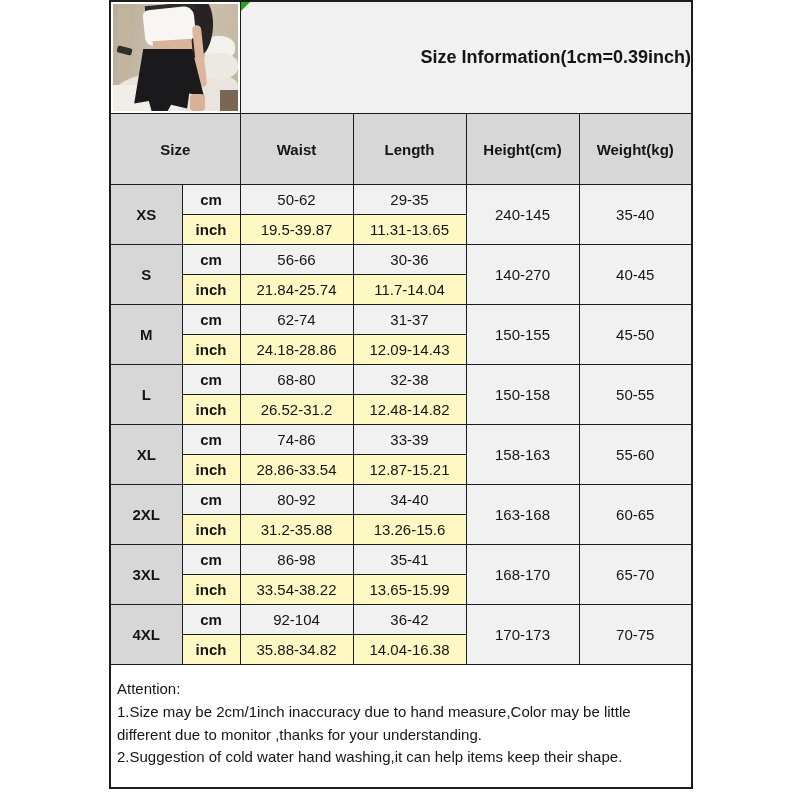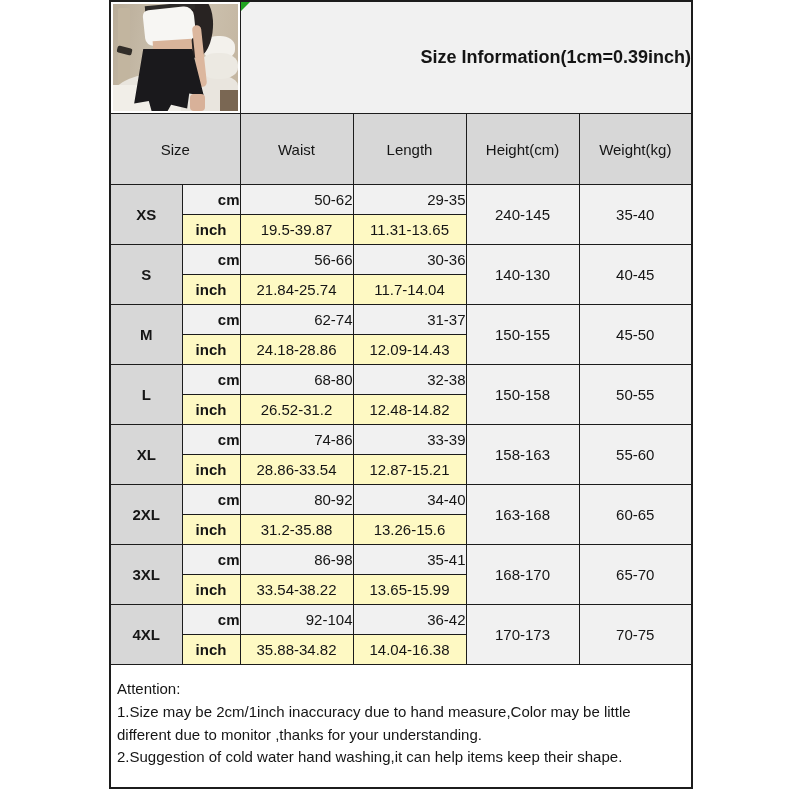--- a/index.html
+++ b/index.html
@@ -8,27 +8,27 @@
   }
   *{box-sizing:border-box;}
   html,body{margin:0;padding:0;background:#ffffff;width:800px;height:800px;
     font-family:"Liberation Sans",sans-serif;color:var(--text);}
   .sheet{width:582px;margin:0 auto;}
   table{width:582px;table-layout:fixed;border-collapse:collapse;
     border:2px solid var(--border);}
   td,th{border:1.5px solid var(--border);text-align:center;vertical-align:middle;
     padding:0;overflow:hidden;}
   .top-row td{height:111px;}
-  .head-row th{height:71px;background:var(--header_gray);font-size:15px;font-weight:normal;}
+  .head-row th{height:71px;background:var(--header_gray);font-size:15px;font-weight:bold;}
   .sub td{height:30px;font-size:15px;}
   .title-cell{background:var(--band_gray);position:relative;font-weight:bold;font-size:18px;text-align:right;}
   .photo-cell{background:#ffffff;padding:2px;}
   .size-name{background:var(--header_gray);font-weight:bold;font-size:15px;}
   .unit{font-weight:bold;font-size:14px;}
-  .cmbg{background:var(--band_gray);text-align:right;}
+  .cmbg{background:var(--band_gray);}
   .inchbg{background:#fef9c3;margin-top:30px;}
   .merged{background:var(--band_gray);font-size:15px;}
   .attention-row td{height:123px;vertical-align:top;text-align:left;background:#ffffff;
     padding:13px 8px 0 6px;font-size:15px;line-height:1.52;}
   .corner-triangle{position:absolute;top:0;left:0;width:0;height:0;
     border-top:9px solid var(--marker_green);border-right:9px solid transparent;}
   
   .photo{position:relative;width:100%;height:107px;overflow:hidden;
     background:linear-gradient(100deg,#b9ac98 0%,#cfc5b3 50%,#c3b5a0 100%);}
   .photo div{position:absolute;}
@@ -117,21 +117,21 @@
     <td class="unit inchbg">inch</td>
     <td class="inchbg">19.5-39.87</td>
     <td class="inchbg">11.31-13.65</td>
   </tr>
 
   <tr class="sub">
     <td class="size-name" rowspan="2">S</td>
     <td class="unit cmbg">cm</td>
     <td class="cmbg">56-66</td>
     <td class="cmbg">30-36</td>
-    <td class="merged" rowspan="2">140-130</td>
+    <td class="merged" rowspan="2">140-270</td>
     <td class="merged" rowspan="2">40-45</td>
   </tr>
   <tr class="sub">
     <td class="unit inchbg">inch</td>
     <td class="inchbg">21.84-25.74</td>
     <td class="inchbg">11.7-14.04</td>
   </tr>
 
   <tr class="sub">
     <td class="size-name" rowspan="2">M</td>

